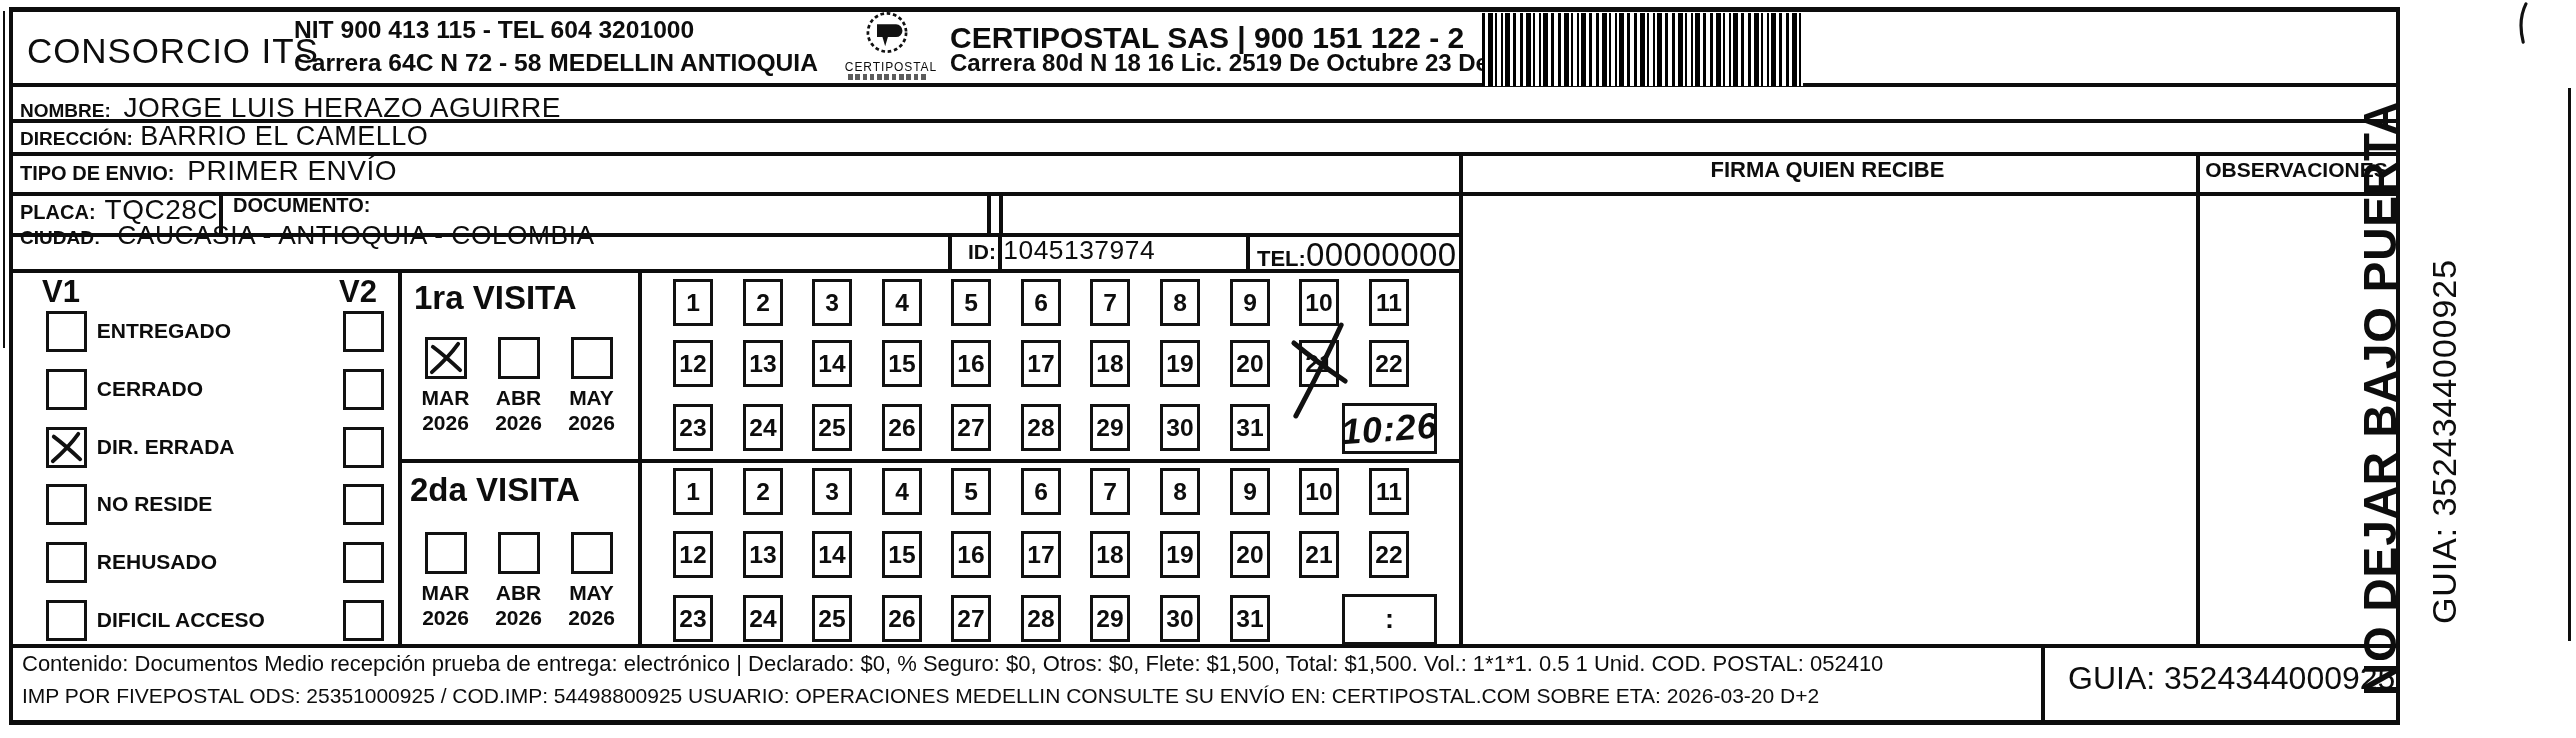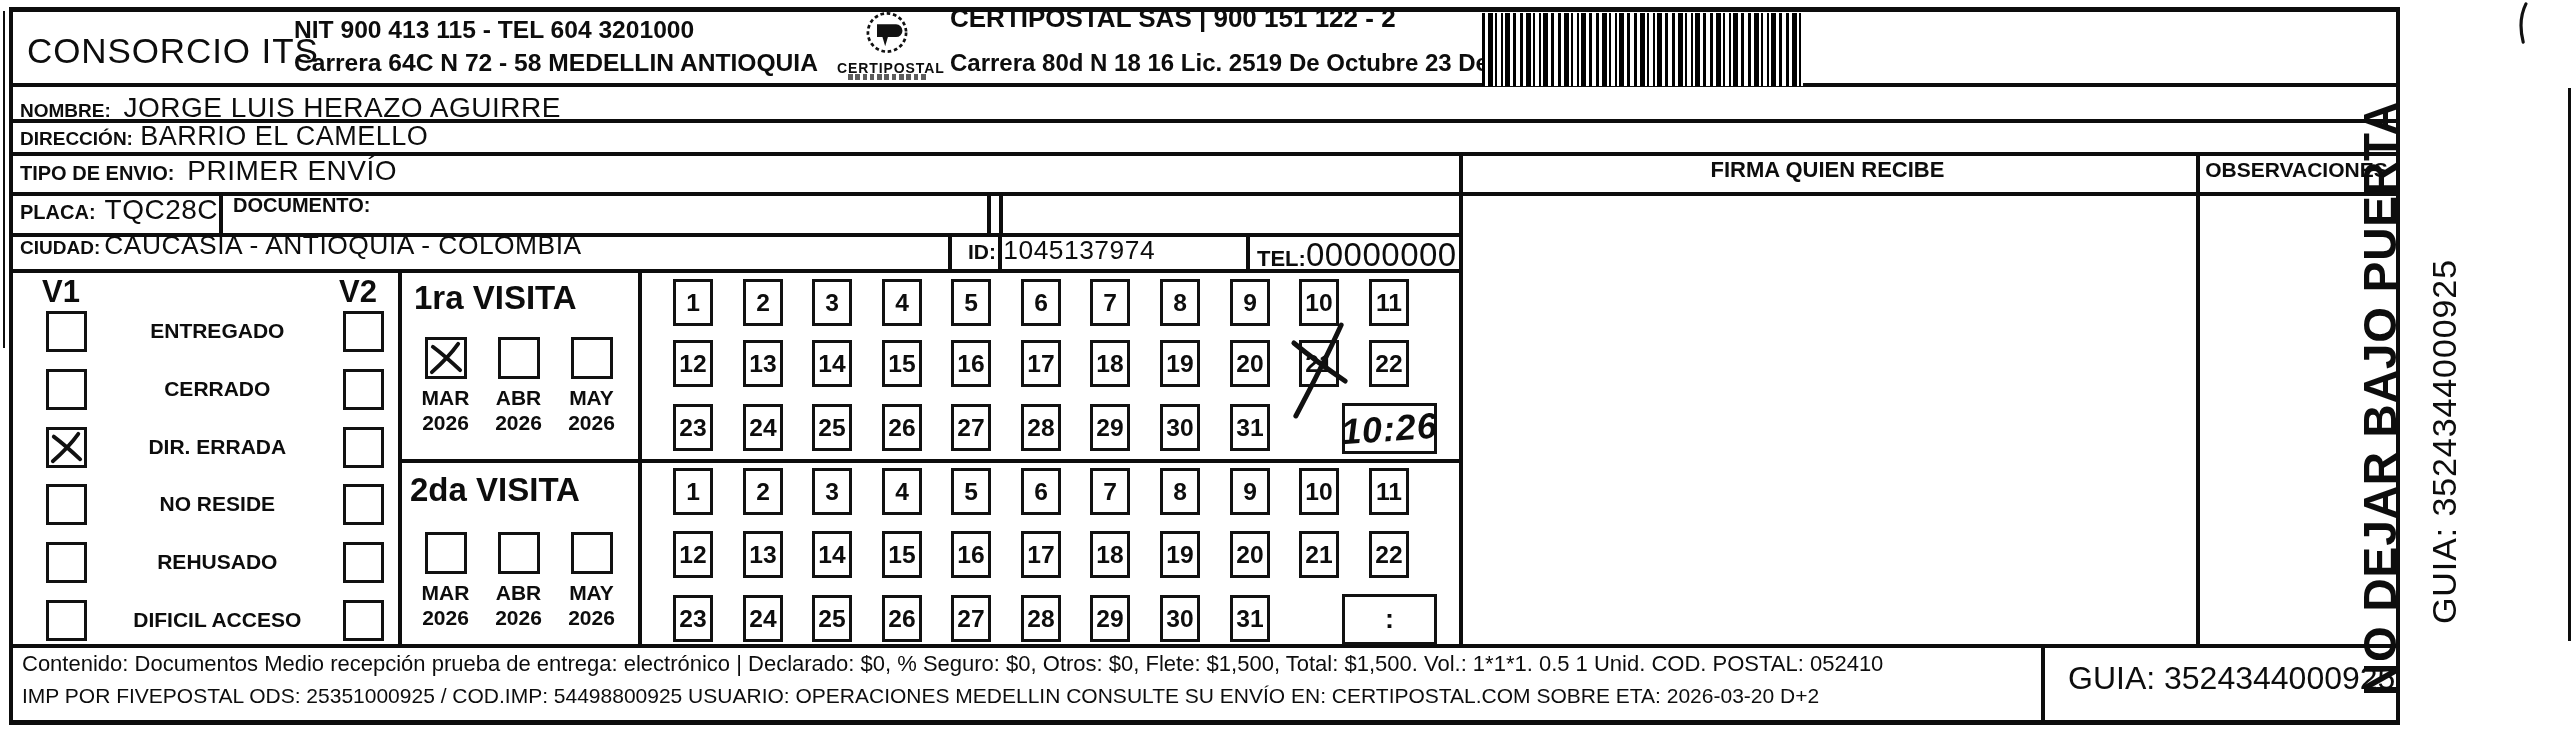--- a/index.html
+++ b/index.html
@@ -7,21 +7,21 @@
           font-family:"Liberation Sans",sans-serif;color:#0d0d0d;}
   .ln{position:absolute;background:#0d0d0d;}
   .abs{position:absolute;}
   .field{position:absolute;display:flex;align-items:baseline;white-space:nowrap;}
   .fl{font-weight:700;}
   .fv{font-weight:400;letter-spacing:0.5px;}
   .hdr-b{font-weight:700;white-space:nowrap;}
   .center{display:flex;align-items:center;justify-content:center;text-align:center;}
   .cb{position:absolute;width:41px;height:41px;border:3.6px solid #111;box-sizing:border-box;background:#fff;}
   .srow{position:absolute;left:0;width:385px;height:42px;}
-  .slabel{position:absolute;left:84px;top:8.2px;width:241px;text-align:center;font-size:21px;font-weight:700;white-space:nowrap;}
+  .slabel{position:absolute;left:84px;top:8.2px;width:241px;text-align:left;font-size:21px;font-weight:700;white-space:nowrap;}
   .munit{position:absolute;top:0;width:71px;display:flex;flex-direction:column;align-items:center;}
   .munit .cb{position:relative;left:0;width:42px;height:42px;}
   .mlabel{font-size:21px;font-weight:700;line-height:24.6px;}
   .mlabel.first{margin-top:7.3px;}
   .daybox{position:absolute;width:40px;height:47px;border:3.6px solid #111;box-sizing:border-box;
           display:flex;align-items:center;justify-content:center;font-size:24.6px;font-weight:700;background:#fff;}
   .timebox{position:absolute;width:95px;height:51px;border:3.6px solid #111;box-sizing:border-box;
            display:flex;align-items:center;justify-content:center;background:#fff;}
   .hw{font-size:36px;font-weight:700;font-style:italic;transform:rotate(-4deg);letter-spacing:0.9px;}
   .colon{font-size:27px;font-weight:700;}
@@ -72,25 +72,25 @@
 
   <div class="abs" style="left:27px;top:31px;font-size:35px;letter-spacing:0.9px">CONSORCIO ITS</div>
   <div class="abs hdr-b" style="left:294px;top:16.4px;font-size:24.6px">NIT 900 413 115 - TEL 604 3201000</div>
   <div class="abs hdr-b" style="left:294px;top:49px;font-size:24.6px">Carrera 64C N 72 - 58 MEDELLIN ANTIOQUIA</div>
 
   <div class="abs" style="left:837px;top:7.3px;width:100px;height:77px">
     <svg width="100" height="51" viewBox="0 0 110 56">
       <circle cx="55" cy="28" r="21" fill="none" stroke="#111" stroke-width="3" stroke-dasharray="4 3"></circle>
       <path d="M44 19 h21 a7 7 0 0 1 0 14 h-9 l-3 10 l-3-10 h-6 z" fill="#111"></path>
     </svg>
-    <div style="width:100px;text-align:left;font-size:14px;font-weight:700;letter-spacing:0.9px;margin-top:-1.8px">CERTIPOSTAL</div>
+    <div style="width:100px;text-align:right;font-size:12px;font-weight:400;letter-spacing:0.9px;margin-top:-1.8px">CERTIPOSTAL</div>
     <div class="smudge" style="left:11px;top:67px;width:78px"></div>
   </div>
 
-  <div class="abs hdr-b" style="left:950px;top:3px;font-size:26px">CERTIPOSTAL SAS | 900 151 122 - 2</div>
+  <div class="abs hdr-b" style="left:950px;top:21px;font-size:30px">CERTIPOSTAL SAS | 900 151 122 - 2</div>
   <div class="abs hdr-b" style="left:950px;top:49px;font-size:24px">Carrera 80d N 18 16  Lic. 2519 De Octubre 23 De 2015</div>
 
   <div class="barcode"></div>
 
   <div class="field" style="left:20px;top:92px;gap:12.8px">
     <span class="fl" style="font-size:19px">NOMBRE:</span>
     <span class="fv" style="font-size:28px">JORGE LUIS HERAZO AGUIRRE</span>
   </div>
   <div class="field" style="left:20px;top:121px;gap:7.3px">
     <span class="fl" style="font-size:19px">DIRECCIÓN:</span>
@@ -107,21 +107,21 @@
   <div class="abs" style="left:2199px;top:196px;width:197px;height:448px"></div>
 
   <div class="field" style="left:20px;top:194px;gap:9px">
     <span class="fl" style="font-size:20px">PLACA:</span>
     <span class="fv" style="font-size:28px">TQC28C</span>
   </div>
   <div class="field" style="left:233px;top:194px;">
     <span class="fl" style="font-size:20px">DOCUMENTO:</span>
   </div>
 
-  <div class="field" style="left:20px;top:230px;gap:4px">
+  <div class="field" style="left:20px;top:220px;gap:17px">
     <span class="fl" style="font-size:19px">CIUDAD:</span>
     <span class="fv" style="font-size:26.4px">CAUCASIA - ANTIOQUIA - COLOMBIA</span>
   </div>
   <div class="field" style="left:968px;top:235px;gap:7.3px">
     <span class="fl" style="font-size:21px">ID:</span>
     <span class="fv" style="font-size:26.4px">1045137974</span>
   </div>
   <div class="field" style="left:1257px;top:236px;gap:0px">
     <span class="fl" style="font-size:22px">TEL:</span>
     <span class="fv" style="font-size:33px">00000000</span>

